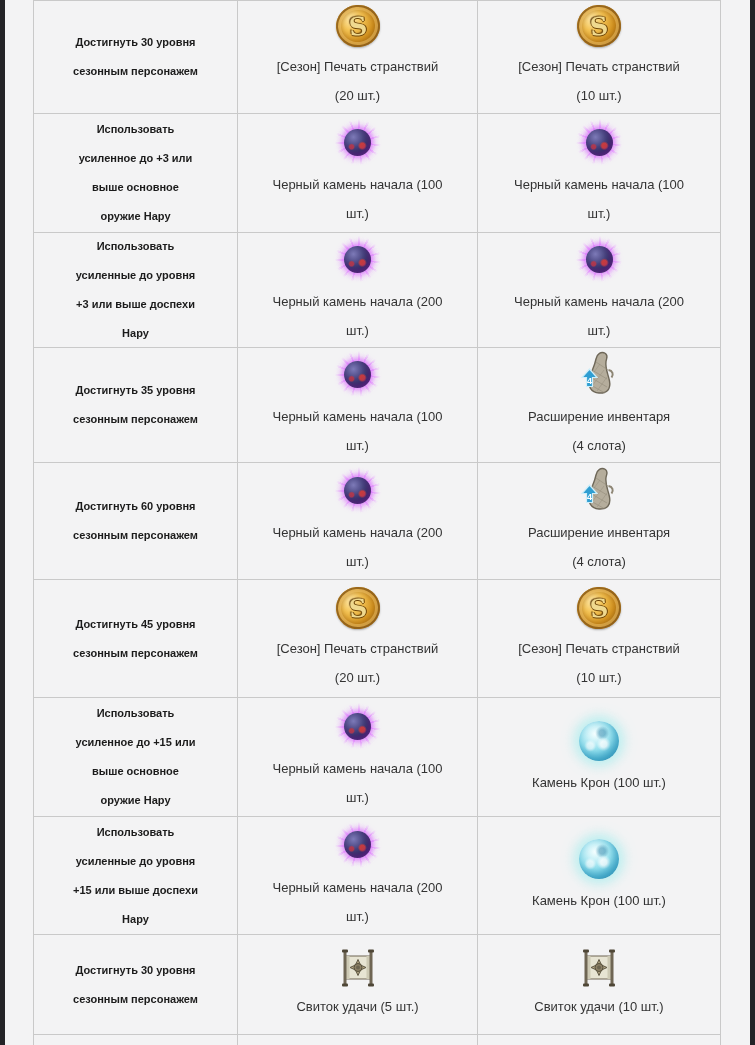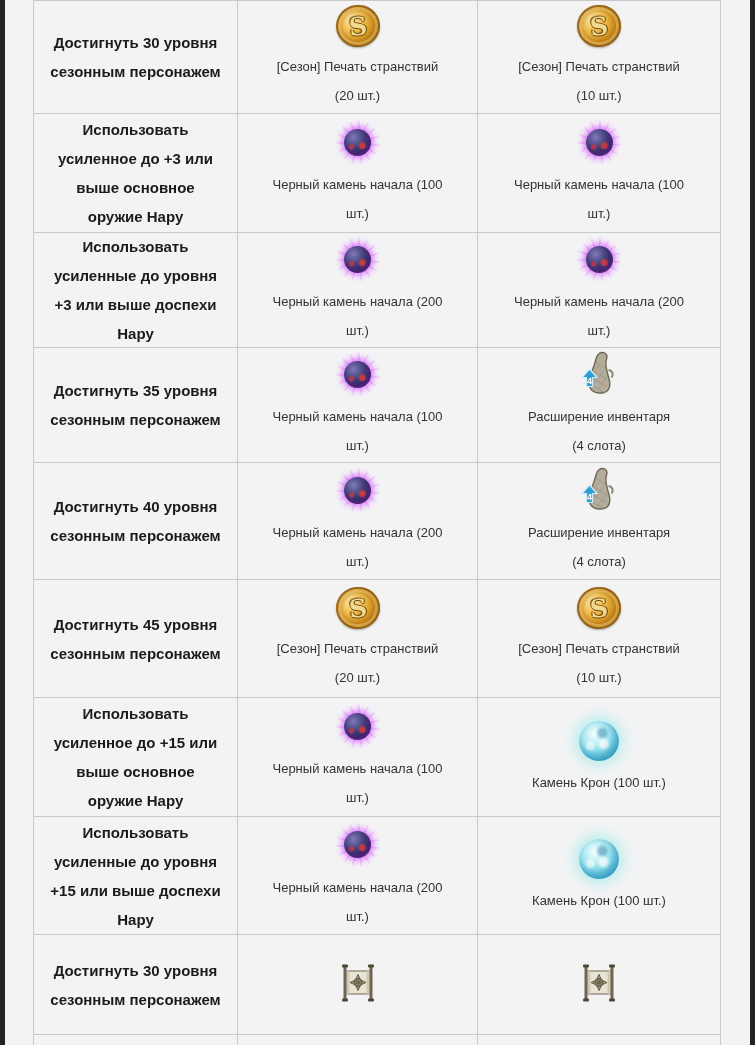--- a/index.html
+++ b/index.html
@@ -40,21 +40,21 @@
   .row:nth-child(8){height:118px;}
   .row:nth-child(9){height:100px;}
   .row:nth-child(10){height:40px;}
   .cell{
     border-right:1px solid var(--border);
     display:flex;flex-direction:column;
     align-items:center;justify-content:center;
     text-align:center;overflow:hidden;
   }
   .task-cell{
-    font-weight:700;font-size:15px;line-height:29px;
+    font-weight:700;font-size:11px;line-height:29px;
     color:var(--task-text);padding:0 12px;white-space:pre-line;
   }
   .reward-cell{padding:0 14px;}
   .reward-label{
     font-size:13px;line-height:29px;color:var(--reward-text);
     white-space:pre-line;max-width:210px;
   }
   
   .ic{display:flex;align-items:center;justify-content:center;margin-bottom:4px;}
   
@@ -195,21 +195,21 @@
               <path d="M33.5 20c4 .5 5.5 4.5 3 7.5" fill="none" stroke="#8d8574" stroke-width="2"></path>
               <path d="M7 27.5L14.5 19 22 27.5h-4.5v9h-6v-9z" fill="#2f9ed2" stroke="#cfeef9" stroke-width="1.2"></path>
               <text x="14.5" y="34" text-anchor="middle" font-size="9" font-weight="bold" fill="#ffffff">4</text>
             </svg>
           </div>
           <div class="reward-label">Расширение инвентаря
 (4 слота)</div>
         </div>
       </div>
       <div class="row">
-        <div class="cell task-cell">Достигнуть 40 уровня
+        <div class="cell task-cell">Достигнуть 60 уровня
 сезонным персонажем</div>
         <div class="cell reward-cell">
           <div class="ic black-stone-icon">
             <span class="stone-rays"></span>
             <span class="stone-orb"></span>
           </div>
           <div class="reward-label">Черный камень начала (200
 шт.)</div>
         </div>
         <div class="cell reward-cell">
@@ -304,40 +304,42 @@
               <rect x="11.5" y="8" width="23" height="23" fill="#e7e4d3" stroke="#6e6553" stroke-width="1"></rect>
               <rect x="11.5" y="8" width="3" height="23" fill="#cdc9b4"></rect>
               <rect x="31.5" y="8" width="3" height="23" fill="#cdc9b4"></rect>
               <g transform="translate(23,19.5)">
                 <path d="M0-8L2.5-2.5 8 0 2.5 2.5 0 8-2.5 2.5-8 0-2.5-2.5Z" fill="#b3a684" stroke="#5f5744" stroke-width="1"></path>
                 <circle r="4" fill="#8d8166" stroke="#57503c"></circle>
                 <circle r="2" fill="#6d6550"></circle>
               </g>
             </svg>
           </div>
+          <div class="reward-label">Свиток удачи (5 шт.)</div>
         </div>
         <div class="cell reward-cell">
           <div class="ic luck-scroll-icon">
             <svg width="46" height="40" viewBox="0 0 46 40">
               <rect x="8.5" y="3" width="3" height="34" fill="#6e6553"></rect>
               <rect x="34.5" y="3" width="3" height="34" fill="#6e6553"></rect>
               <rect x="7" y="1.5" width="6" height="3" rx="1" fill="#4e4636"></rect>
               <rect x="7" y="35.5" width="6" height="3" rx="1" fill="#4e4636"></rect>
               <rect x="33" y="1.5" width="6" height="3" rx="1" fill="#4e4636"></rect>
               <rect x="33" y="35.5" width="6" height="3" rx="1" fill="#4e4636"></rect>
               <rect x="11.5" y="8" width="23" height="23" fill="#e7e4d3" stroke="#6e6553" stroke-width="1"></rect>
               <rect x="11.5" y="8" width="3" height="23" fill="#cdc9b4"></rect>
               <rect x="31.5" y="8" width="3" height="23" fill="#cdc9b4"></rect>
               <g transform="translate(23,19.5)">
                 <path d="M0-8L2.5-2.5 8 0 2.5 2.5 0 8-2.5 2.5-8 0-2.5-2.5Z" fill="#b3a684" stroke="#5f5744" stroke-width="1"></path>
                 <circle r="4" fill="#8d8166" stroke="#57503c"></circle>
                 <circle r="2" fill="#6d6550"></circle>
               </g>
             </svg>
           </div>
+          <div class="reward-label">Свиток удачи (10 шт.)</div>
         </div>
       </div>
       <div class="row">
         <div class="cell"></div>
         <div class="cell"></div>
         <div class="cell"></div>
       </div>
     </div>
 </div>
 

